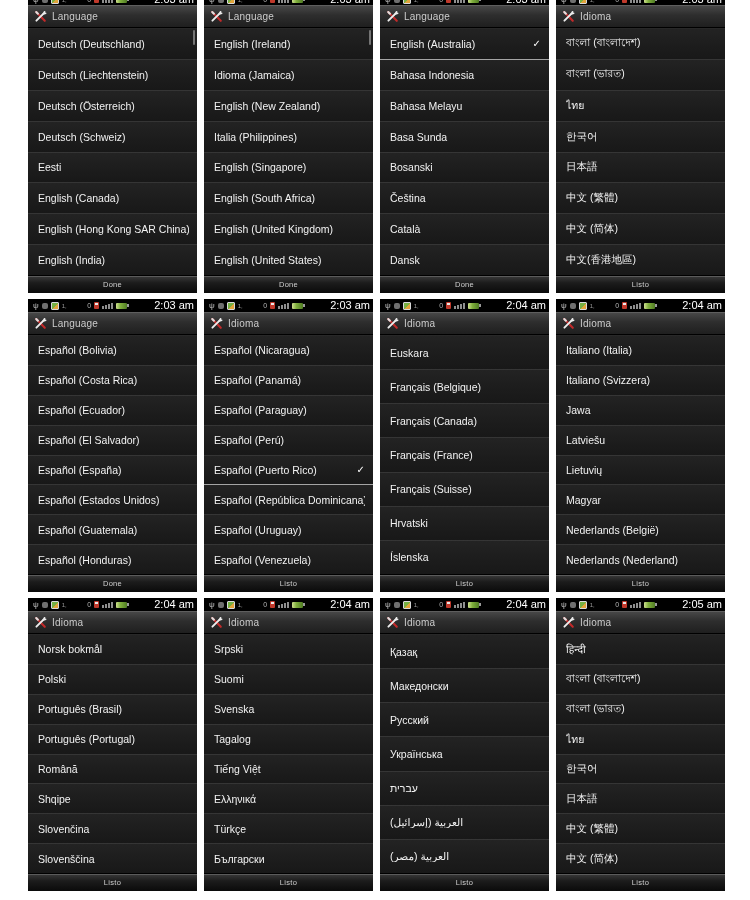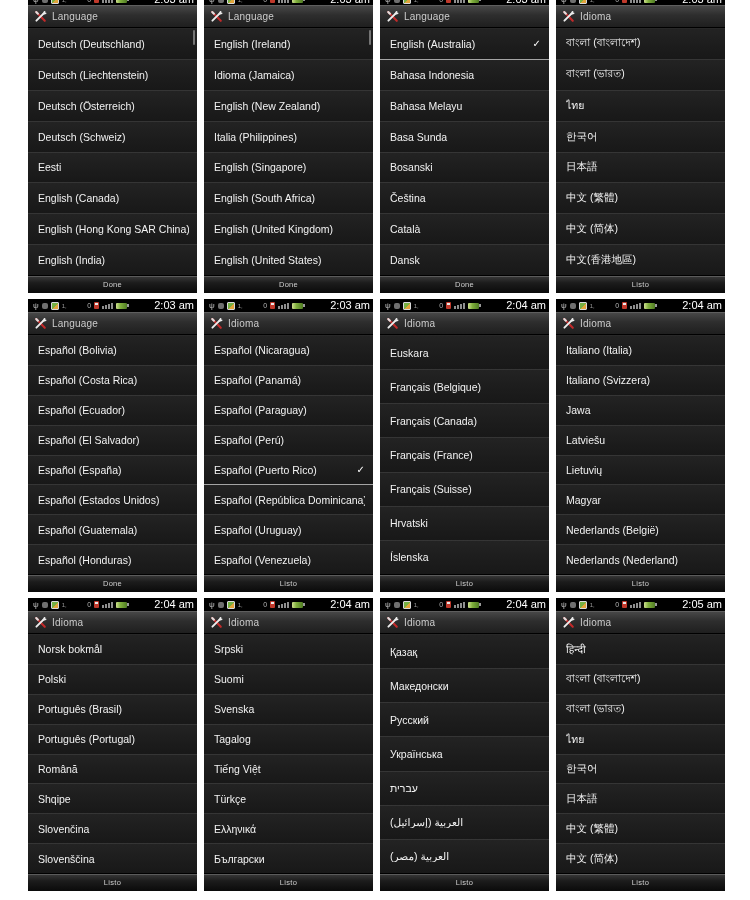--- a/index.html
+++ b/index.html
@@ -647,24 +647,24 @@
         <div class="item">
     <span class="item-label">Svenska</span>
   </div>
         <div class="item">
     <span class="item-label">Tagalog</span>
   </div>
         <div class="item">
     <span class="item-label">Tiếng Việt</span>
   </div>
         <div class="item">
+    <span class="item-label">Ελληνικά</span>
+  </div>
+        <div class="item">
     <span class="item-label">Türkçe</span>
-  </div>
-        <div class="item">
-    <span class="item-label">Ελληνικά</span>
   </div>
         <div class="item">
     <span class="item-label">Български</span>
   </div>
       </div>
     <div class="donebar">
       <span class="done-text">Listo</span>
     </div>
   </div>
     <div class="panel">

